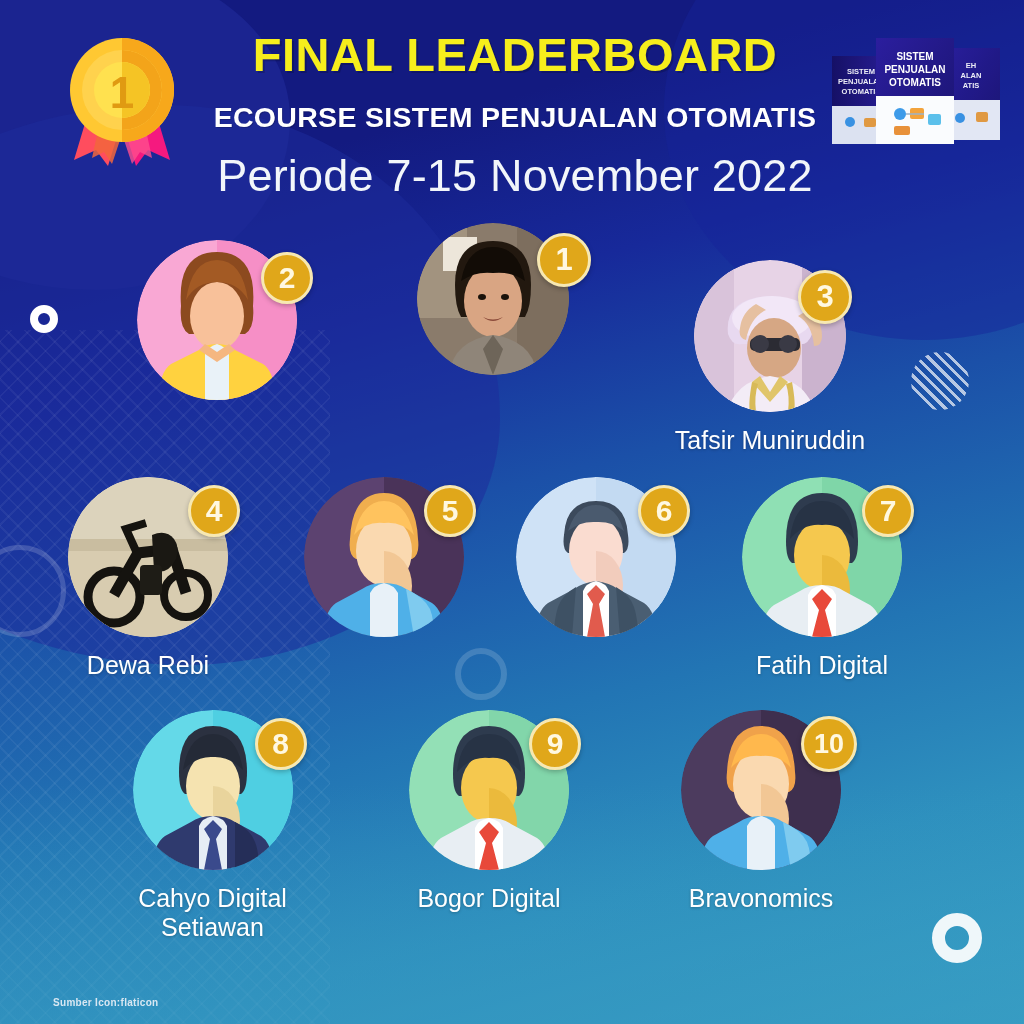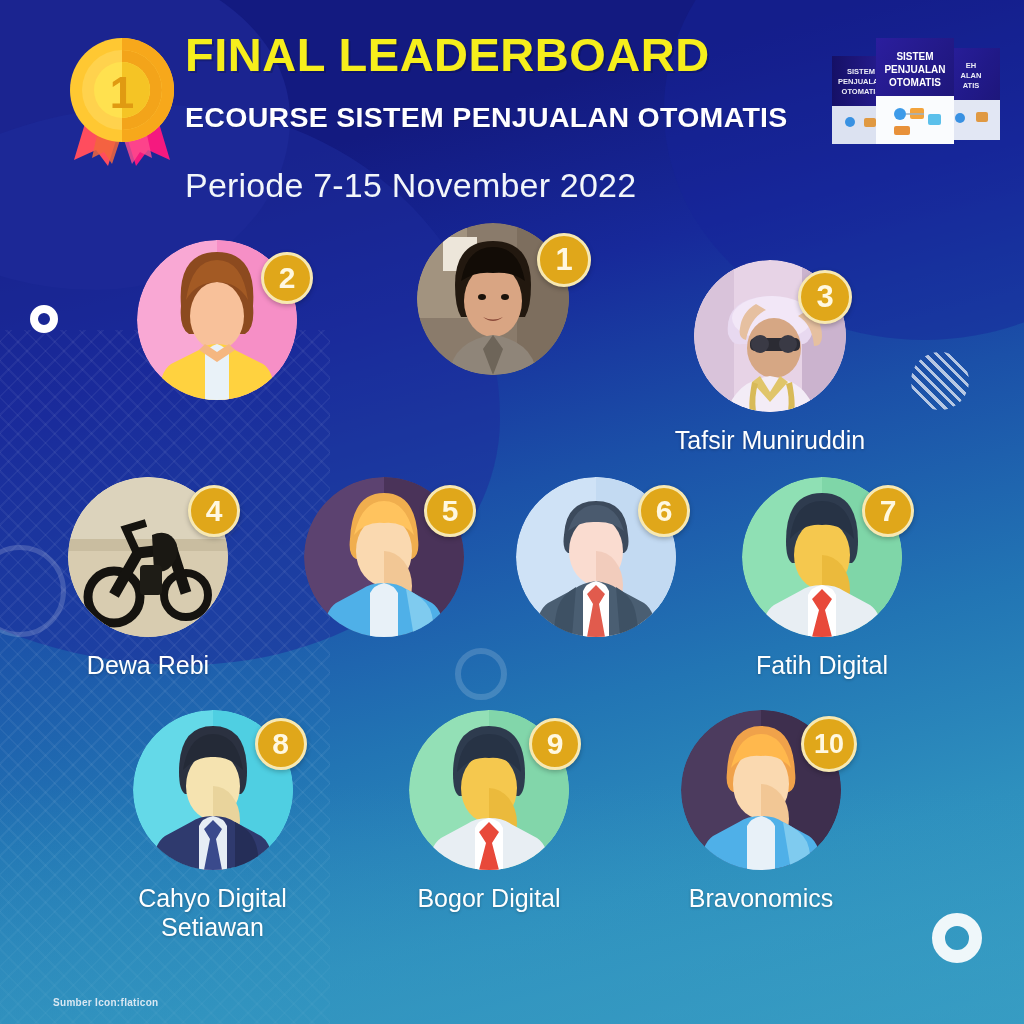--- a/index.html
+++ b/index.html
@@ -59,31 +59,31 @@
   .ring-4{ right:42px; top:913px; width:50px; height:50px; border:13px solid rgba(255,255,255,.92); }
   .hatch-circle{
     position:absolute; right:55px; top:352px; width:58px; height:58px; border-radius:50%;
     background-image:repeating-linear-gradient(45deg, rgba(255,255,255,.85) 0 3px, rgba(255,255,255,0) 3px 8px);
     opacity:.8;
   }
 
   
   .header{ position:absolute; left:0; top:0; width:1024px; height:200px; }
   .medal{ position:absolute; left:52px; top:28px; width:140px; height:140px; }
-  .title-block{ position:absolute; left:185px; top:30px; width:660px; }
+  .title-block{ position:absolute; left:185px; top:30px; width:660px; text-align:center; }
   .title-main{
     font-size:47px; font-weight:bold; color:#F6EE1C; letter-spacing:.5px;
     line-height:1.05; text-shadow:2px 2px 0 rgba(0,0,0,.18);
   }
   .title-sub{
     font-size:28.5px; font-weight:bold; color:#FFFFFF; letter-spacing:.3px;
     margin-top:22px; text-shadow:1px 1px 0 rgba(0,0,0,.18);
   }
   .title-period{
-    font-size:34px; color:#F2F6FA; margin-top:32px; letter-spacing:.2px;
+    font-size:45px; color:#F2F6FA; margin-top:16px; letter-spacing:.2px;
   }
   .boxes{ position:absolute; right:8px; top:26px; width:196px; height:128px; }
 
   
   .board{ position:absolute; left:0; top:205px; width:1024px; height:770px; }
   .entry{ position:absolute; text-align:center; }
   .av-wrap{ position:relative; display:inline-block; }
   .avatar{
     border-radius:50%; overflow:hidden; position:relative; display:block;
   }

